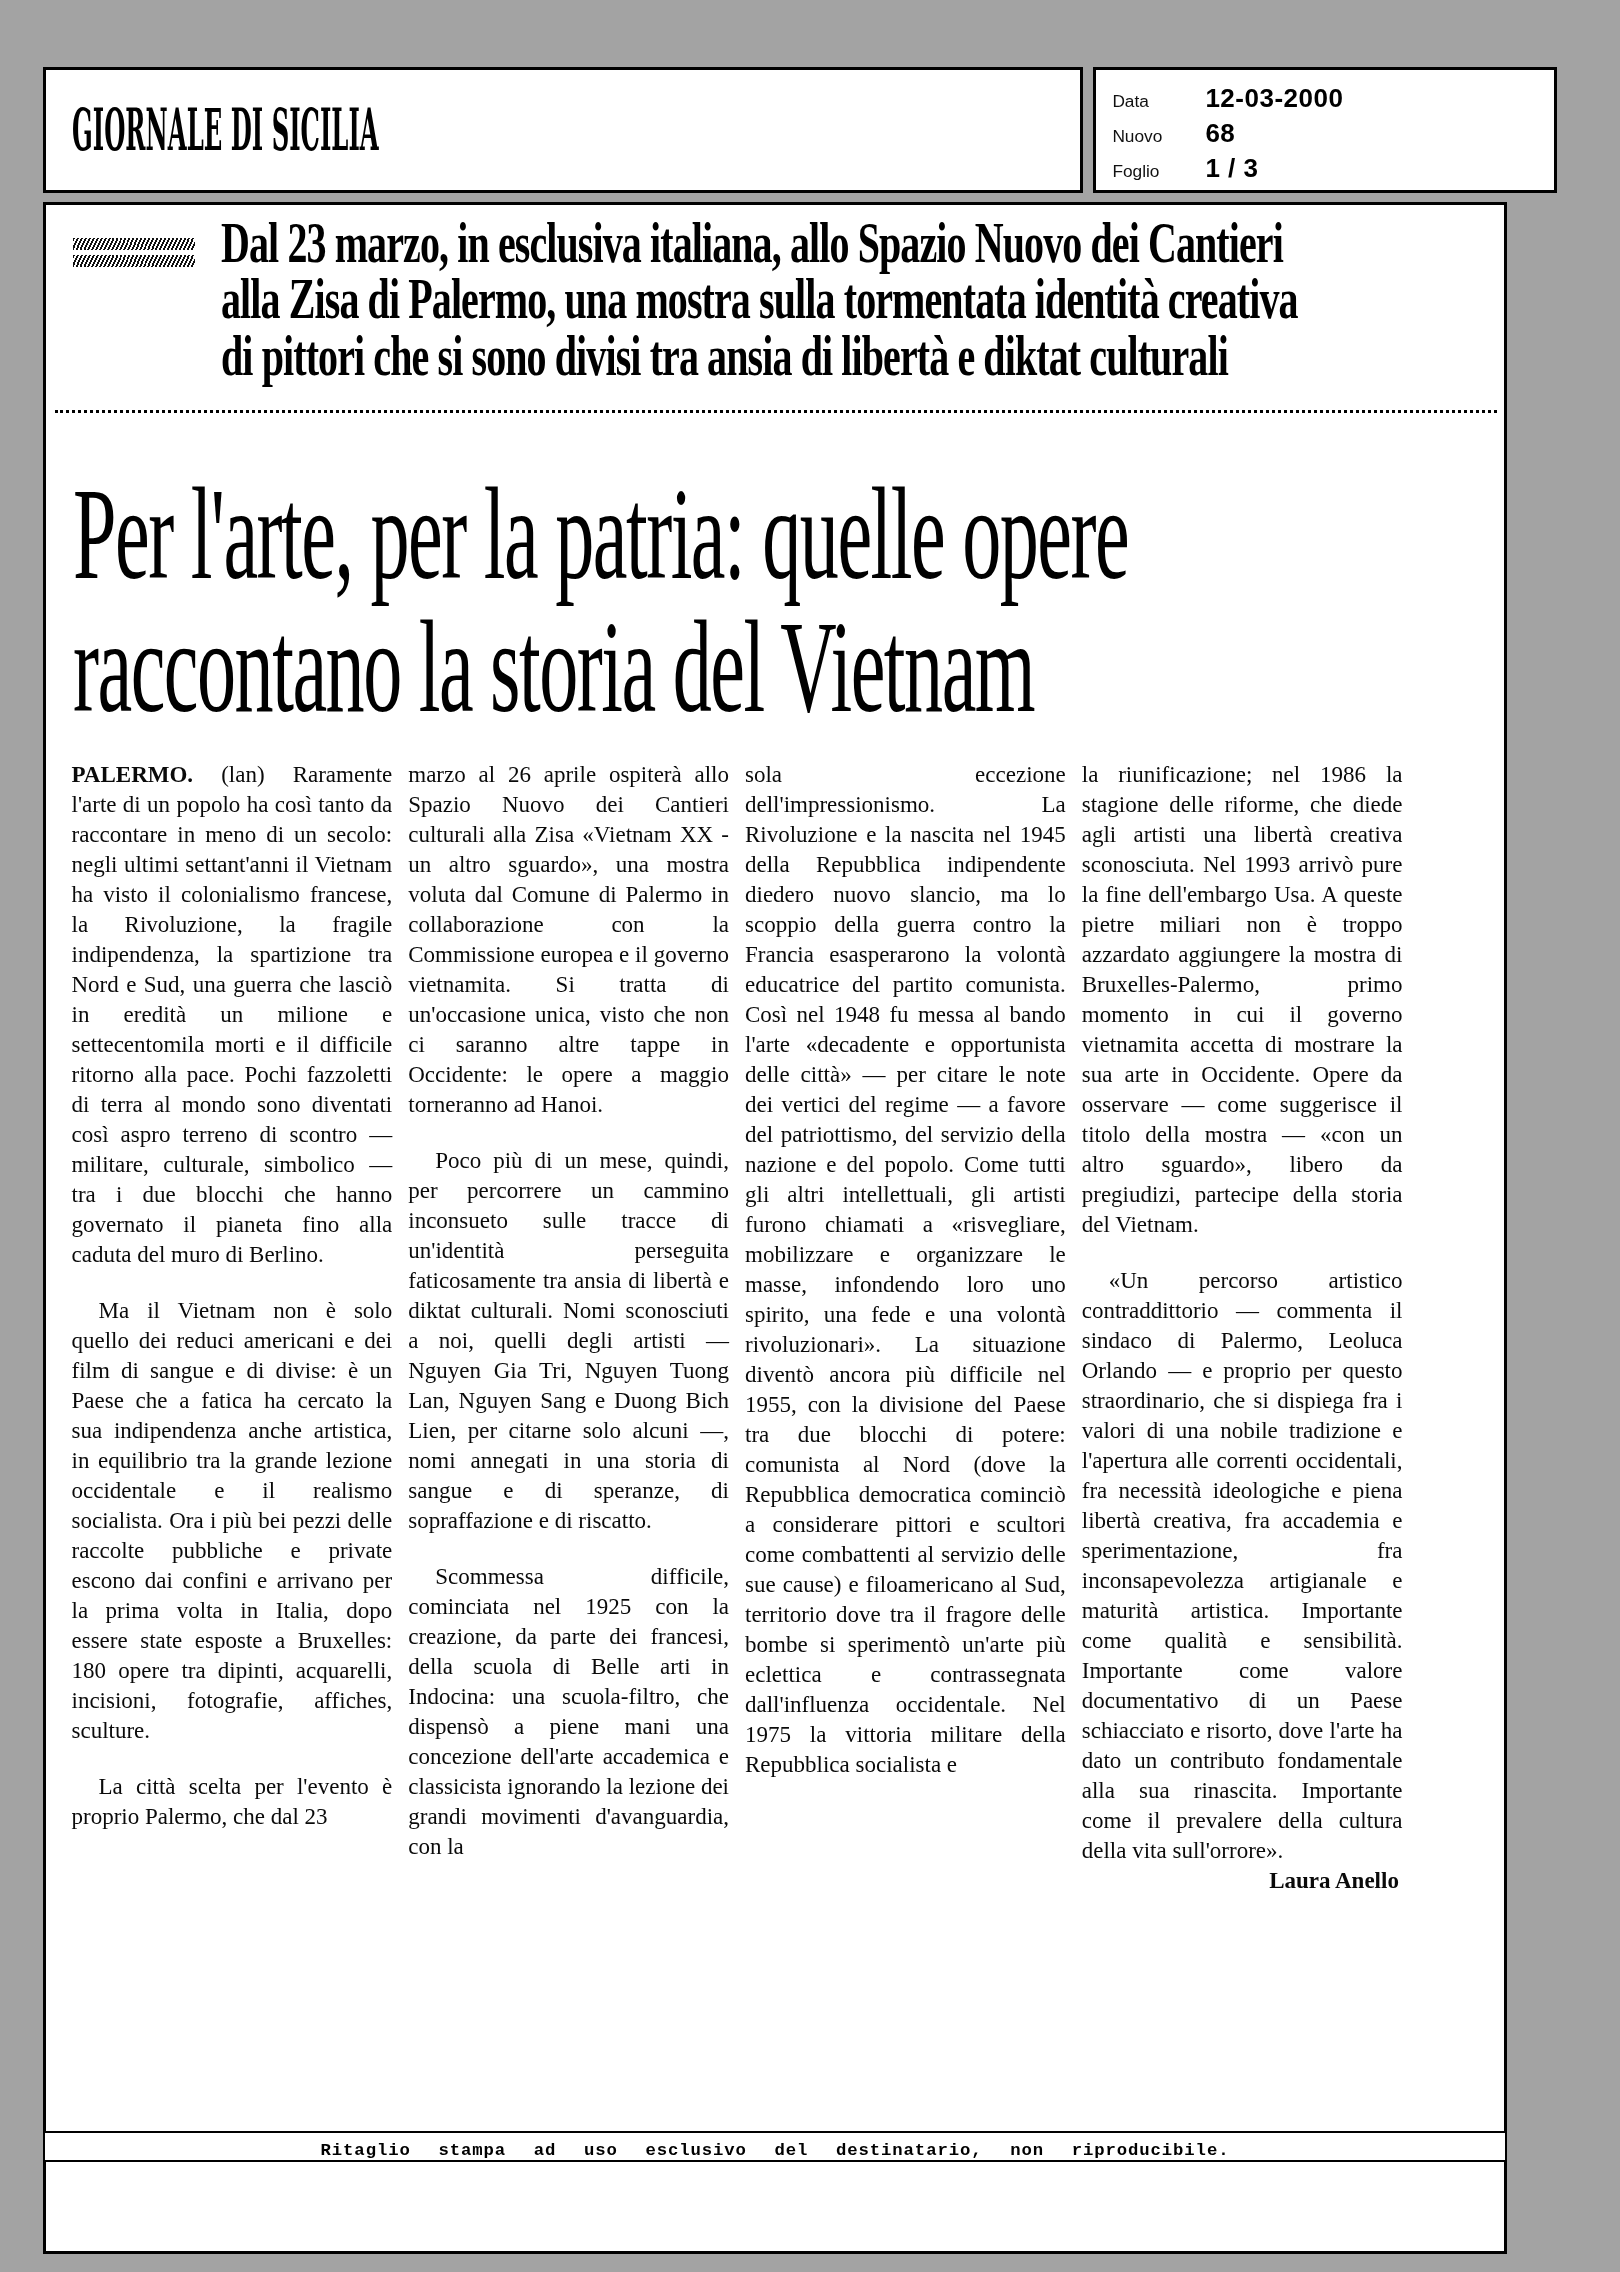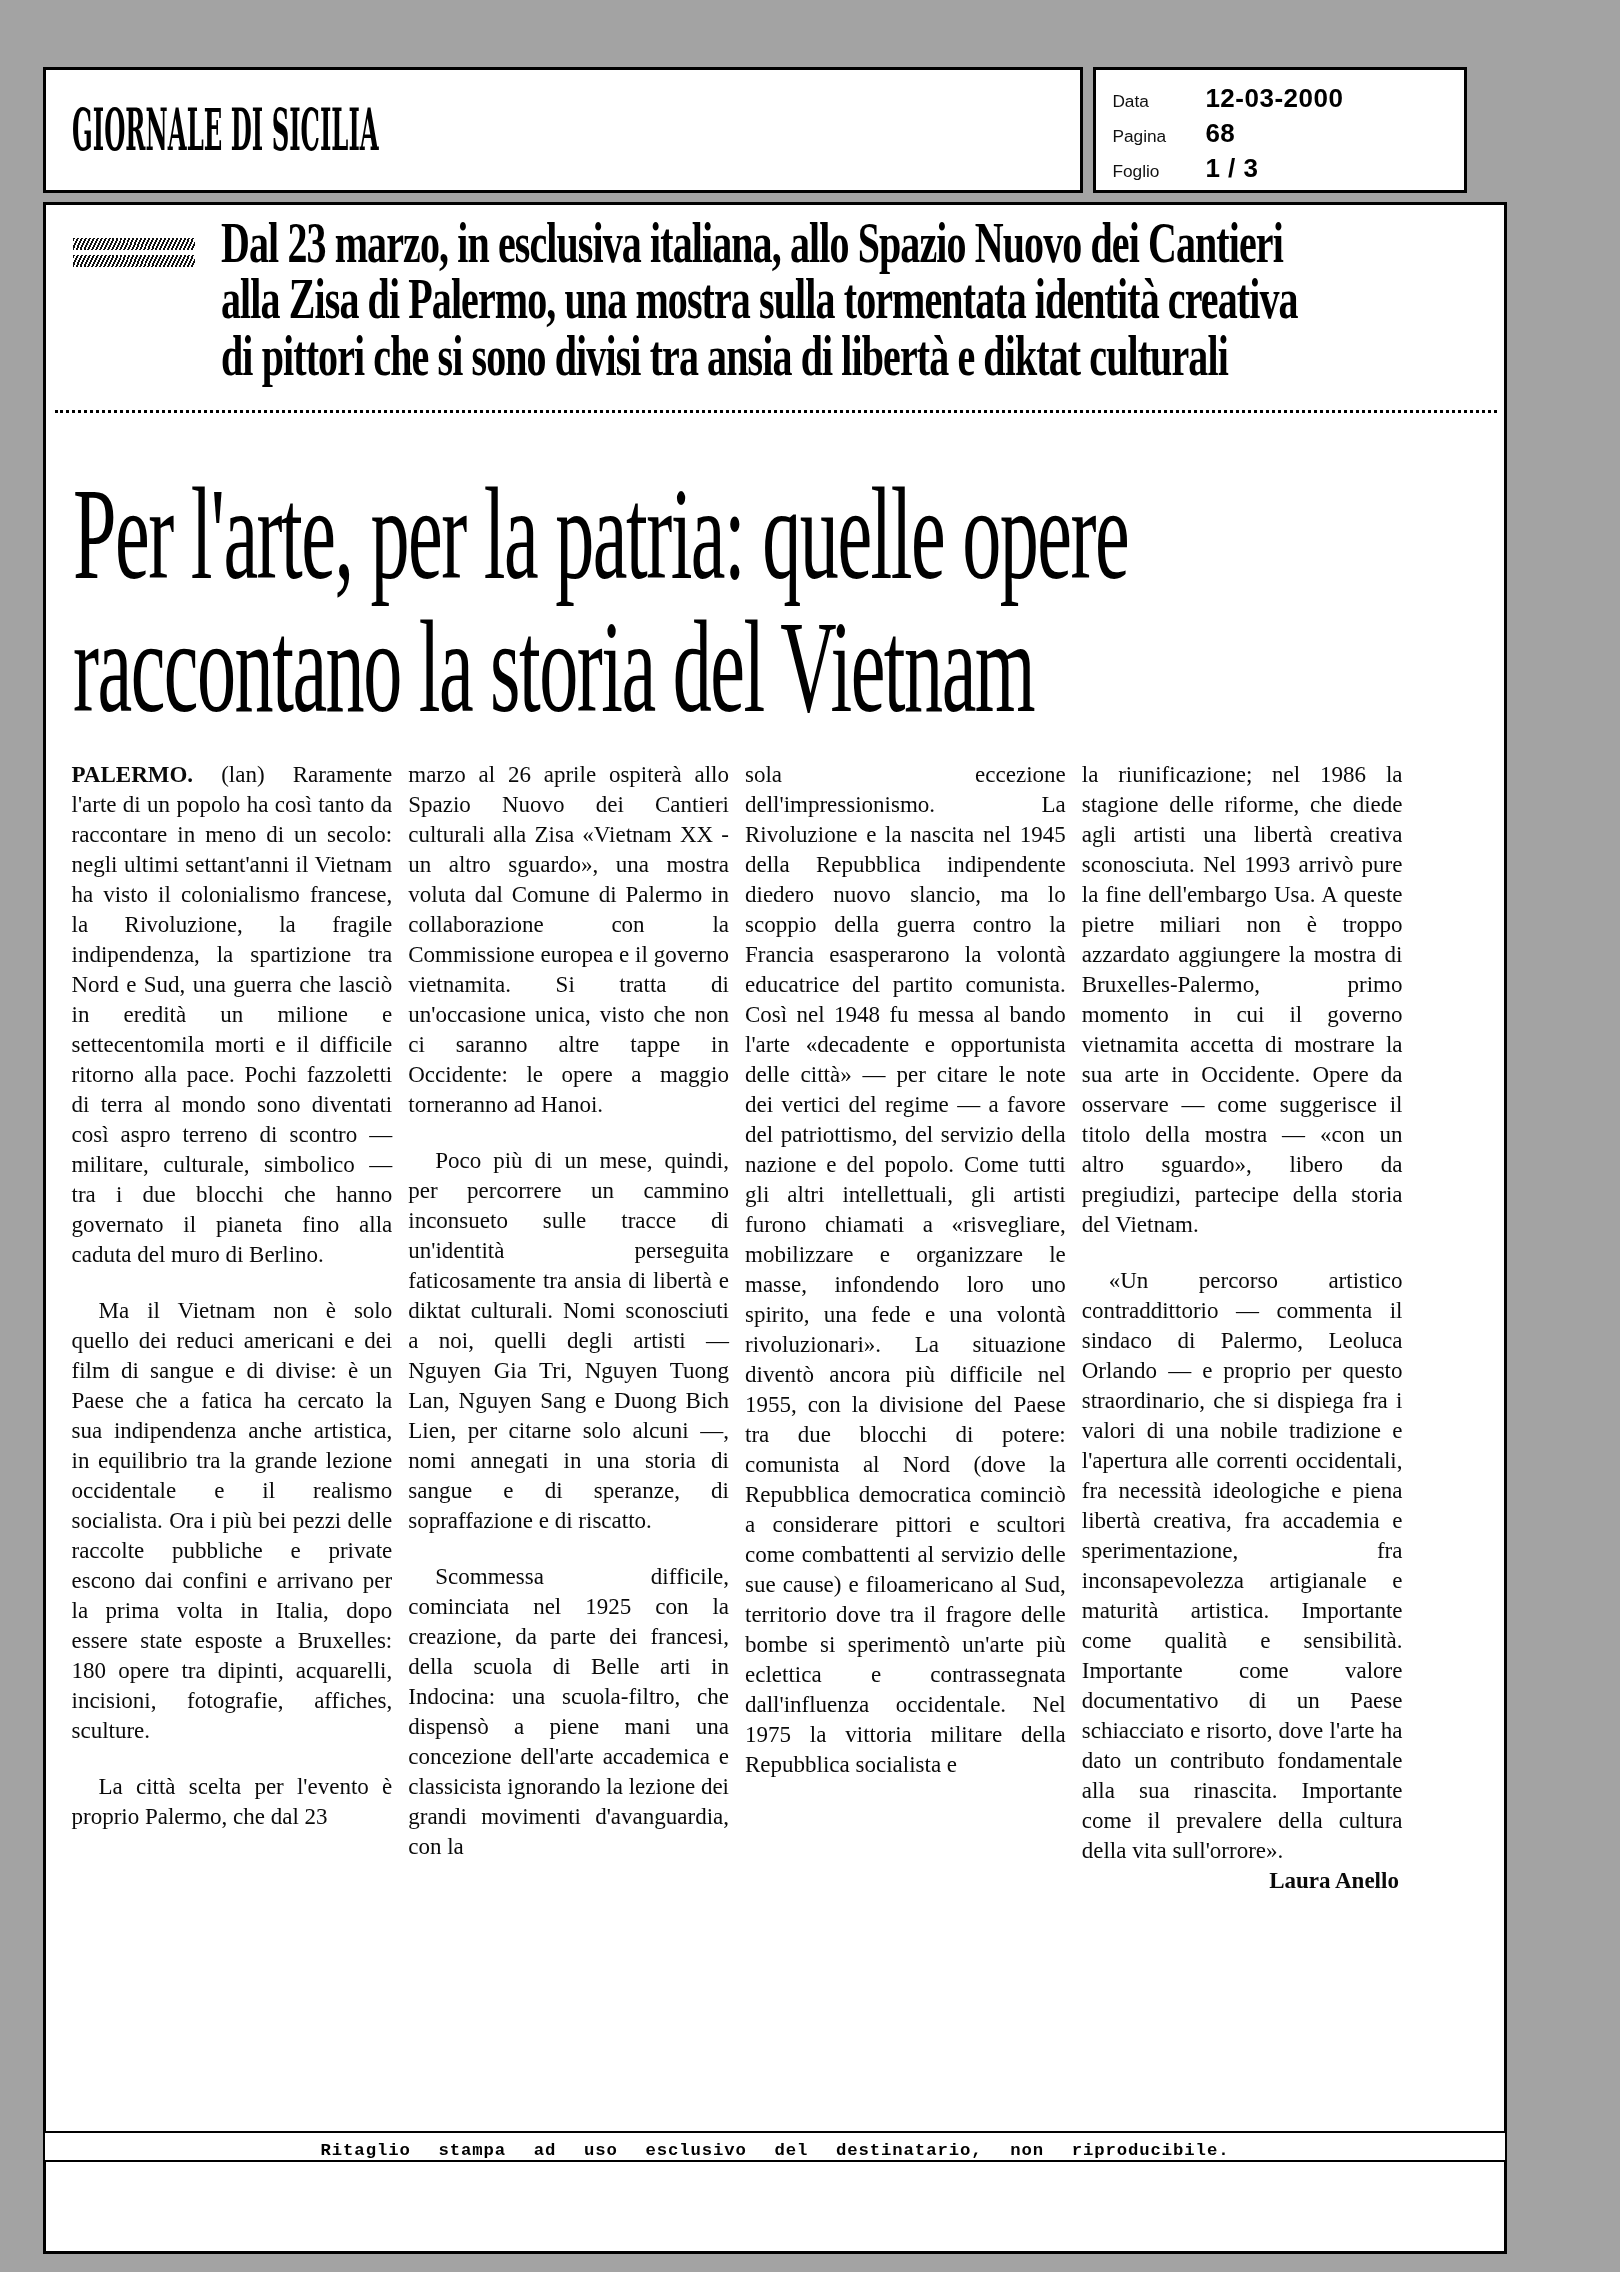--- a/index.html
+++ b/index.html
@@ -5,21 +5,21 @@
   html,body{margin:0;padding:0;background:#ffffff;}
   .page{position:relative;width:1620px;height:2273px;background:#a3a3a3;color:#000;
         font-family:"Liberation Serif",serif;overflow:hidden;padding-left:28px;}
   .box{position:absolute;box-sizing:border-box;background:#fff;border:3.6px solid #000;}
 
   
   #masthead{left:43px;top:67px;width:1040px;height:126px;}
   .masthead-title{position:absolute;left:25.5px;top:50%;
         font-family:"DejaVu Serif",serif;font-weight:700;font-size:38px;white-space:nowrap;
         letter-spacing:0px;transform:translateY(-50%) scale(0.64,1.5);transform-origin:left center;}
-  #meta{left:1093px;top:67px;width:374px;height:126px;padding:12.7px 0 0 16.4px;}
+  #meta{left:1093px;top:67px;width:464px;height:126px;padding:12.7px 0 0 16.4px;}
   .meta-row{display:flex;align-items:baseline;height:35px;}
   .meta-label{width:93px;font-family:"Liberation Sans",sans-serif;font-size:17.3px;color:#111;}
   .meta-value{font-family:"Liberation Sans",sans-serif;font-weight:700;font-size:26px;letter-spacing:0.5px;}
 
   
   #article{left:43px;top:202px;width:1464px;height:2052px;}
 
   .hatch{position:absolute;left:27px;top:33px;width:122px;height:29px;}
   .hatch-bar{height:11.8px;margin-bottom:5.5px;
         background:repeating-linear-gradient(115deg,#111 0 1.8px,#fff 1.8px 3.6px);}
@@ -57,21 +57,21 @@
     <div class="masthead-title">GIORNALE DI SICILIA</div>
   </div>
 
   <div class="box" id="meta">
     <div id="meta-rows">
         <div class="meta-row">
           <span class="meta-label">Data</span>
           <span class="meta-value">12-03-2000</span>
         </div>
         <div class="meta-row">
-          <span class="meta-label">Pagina</span>
+          <span class="meta-label">Nuovo</span>
           <span class="meta-value">68</span>
         </div>
         <div class="meta-row">
           <span class="meta-label">Foglio</span>
           <span class="meta-value">1 / 3</span>
         </div>
       </div>
   </div>
 
   <div class="box" id="article">

